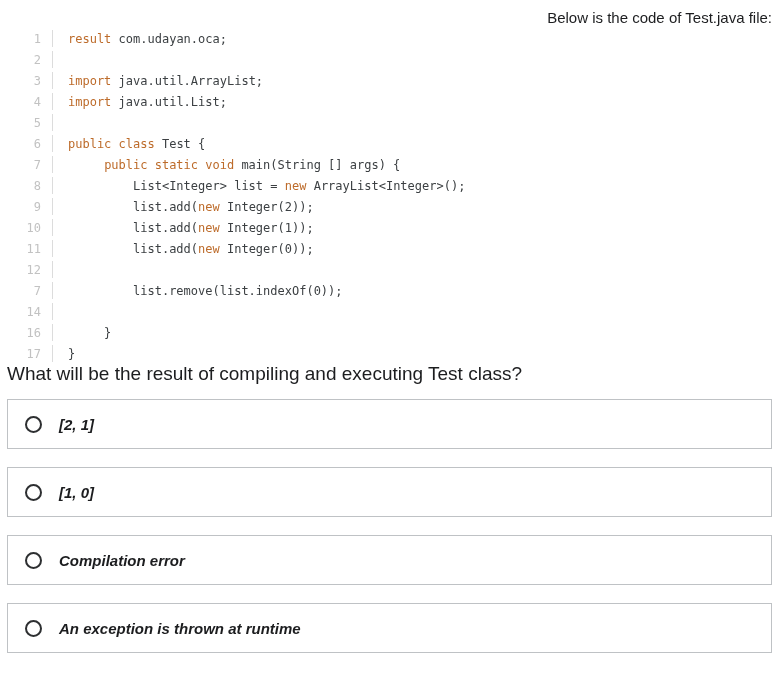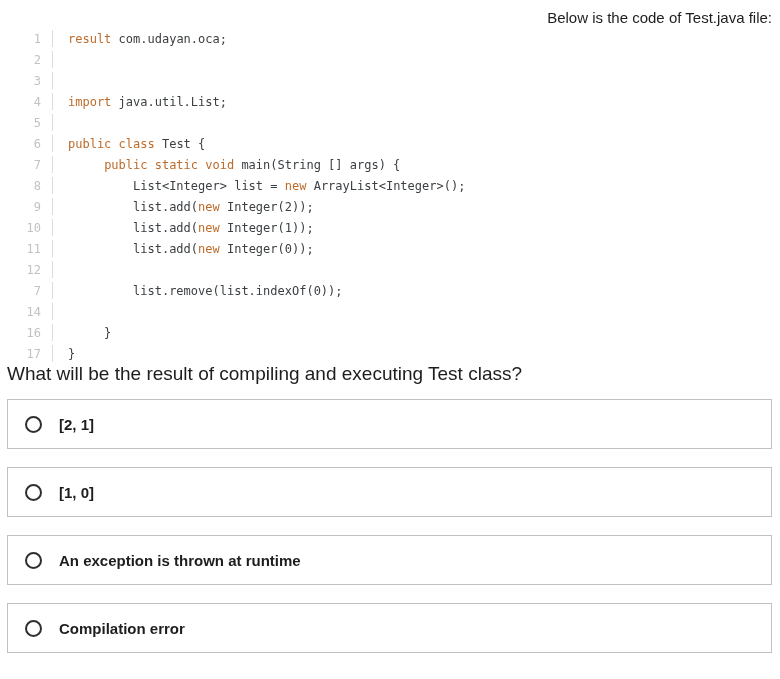--- a/index.html
+++ b/index.html
@@ -55,20 +55,21 @@
   }
   .options { margin: 0; }
   .option {
     height: 50px;
     border: 1px solid var(--option-border, #bfc2c5);
     background: #ffffff;
     display: flex;
     align-items: center;
     margin-bottom: 18px;
     cursor: pointer;
+    font-style: italic;
   }
   .radio {
     flex: 0 0 17px;
     width: 17px;
     height: 17px;
     border: 2px solid #2d2f31;
     border-radius: 50%;
     margin-left: 17px;
     background: #ffffff;
   }
@@ -80,21 +81,21 @@
   }
 </style>
 </head>
 <body>
 
 <div>
   <div class="intro">Below is the code of Test.java file:</div>
   <div class="code-block" id="code-block">
       <div class="code-line"><span class="line-no">1</span><span class="line-sep"></span><span class="code-text"><span class="kw">result</span><span class="pl"> com.udayan.oca;</span></span></div>
       <div class="code-line"><span class="line-no">2</span><span class="line-sep"></span><span class="code-text"></span></div>
-      <div class="code-line"><span class="line-no">3</span><span class="line-sep"></span></div>
+      <div class="code-line"><span class="line-no">3</span><span class="line-sep"></span><span class="code-text"><span class="kw">import</span><span class="pl"> java.util.ArrayList;</span></span></div>
       <div class="code-line"><span class="line-no">4</span><span class="line-sep"></span><span class="code-text"><span class="kw">import</span><span class="pl"> java.util.List;</span></span></div>
       <div class="code-line"><span class="line-no">5</span><span class="line-sep"></span><span class="code-text"></span></div>
       <div class="code-line"><span class="line-no">6</span><span class="line-sep"></span><span class="code-text"><span class="kw">public class</span><span class="pl"> Test {</span></span></div>
       <div class="code-line"><span class="line-no">7</span><span class="line-sep"></span><span class="code-text"><span class="pl">     </span><span class="kw">public static void</span><span class="pl"> main(String [] args) {</span></span></div>
       <div class="code-line"><span class="line-no">8</span><span class="line-sep"></span><span class="code-text"><span class="pl">         List&lt;Integer&gt; list = </span><span class="kw">new</span><span class="pl"> ArrayList&lt;Integer&gt;();</span></span></div>
       <div class="code-line"><span class="line-no">9</span><span class="line-sep"></span><span class="code-text"><span class="pl">         list.add(</span><span class="kw">new</span><span class="pl"> Integer(2));</span></span></div>
       <div class="code-line"><span class="line-no">10</span><span class="line-sep"></span><span class="code-text"><span class="pl">         list.add(</span><span class="kw">new</span><span class="pl"> Integer(1));</span></span></div>
       <div class="code-line"><span class="line-no">11</span><span class="line-sep"></span><span class="code-text"><span class="pl">         list.add(</span><span class="kw">new</span><span class="pl"> Integer(0));</span></span></div>
       <div class="code-line"><span class="line-no">12</span><span class="line-sep"></span><span class="code-text"></span></div>
       <div class="code-line"><span class="line-no">7</span><span class="line-sep"></span><span class="code-text"><span class="pl">         list.remove(list.indexOf(0));</span></span></div>
@@ -107,20 +108,20 @@
       <div class="option">
         <span class="radio"></span>
         <span class="option-label">[2, 1]</span>
       </div>
       <div class="option">
         <span class="radio"></span>
         <span class="option-label">[1, 0]</span>
       </div>
       <div class="option">
         <span class="radio"></span>
-        <span class="option-label">An exception is thrown at runtime</span>
+        <span class="option-label">Compilation error</span>
       </div>
       <div class="option">
         <span class="radio"></span>
-        <span class="option-label">Compilation error</span>
+        <span class="option-label">An exception is thrown at runtime</span>
       </div>
     </div>
 </div>
 
 </body></html>

